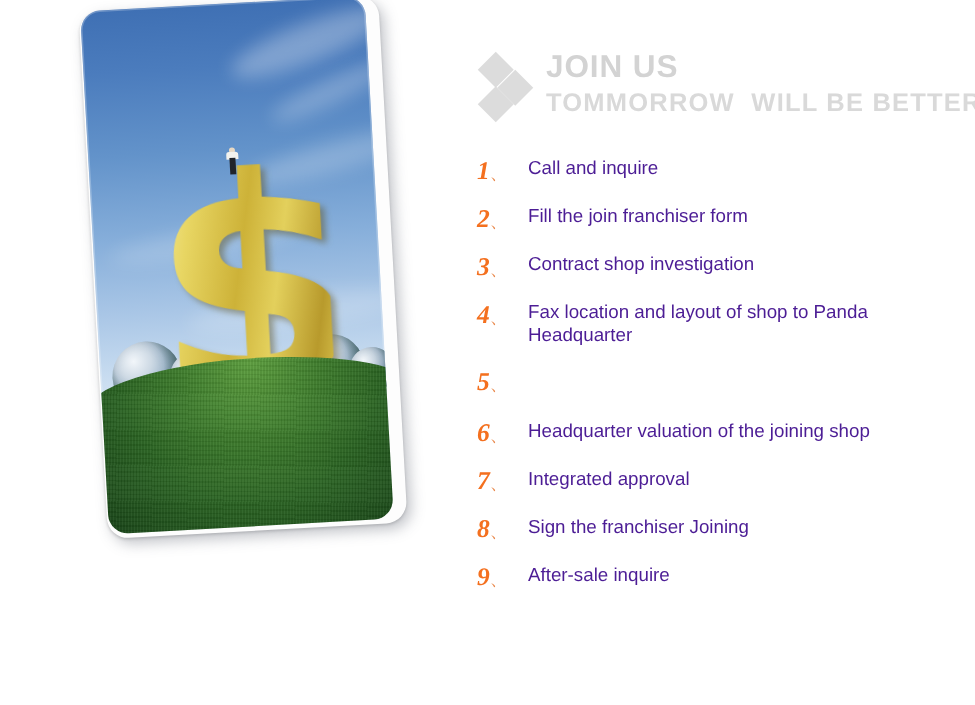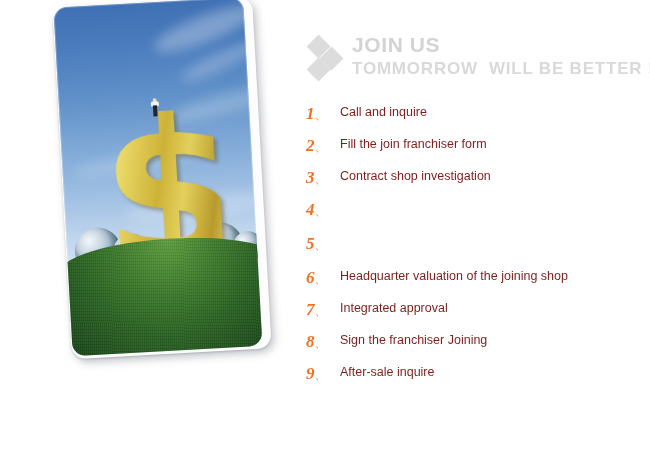--- a/index.html
+++ b/index.html
@@ -148,21 +148,21 @@
 
   
   .figure { position: absolute; left: 92px; top: 96px; width: 8px; height: 18px; }
   .figure .head { position:absolute; left:2px; top:0; width:4px; height:4px; border-radius:50%; background:#e8d9c4; }
   .figure .shirt{ position:absolute; left:0;  top:3px; width:8px; height:5px; background:#f2f2ee; border-radius:2px 2px 0 0;}
   .figure .legs { position:absolute; left:2px; top:7px; width:4px; height:11px; background:#20242b; }
 
   
   .content {
     position: absolute;
-    left: 306px;
+    left: 318px;
     top: 0;
     width: 332px;
     height: 404px;
   }
 
   .header {
     position: absolute;
     left: 0;
     top: 30px;
     height: 56px;
@@ -240,21 +240,21 @@
     font-weight: normal;
     font-size: 12px;
     color: #e98a4e;
     letter-spacing: 0;
   }
   .step .txt {
     flex: 1 1 auto;
     font-family: "Liberation Sans", sans-serif;
     font-size: 12.5px;
     line-height: 15px;
-    color: #7f1d1d;
+    color: #4c1d95;
     white-space: pre-line;
     padding-top: 1px;
   }
   .step.two-line { margin-bottom: 14px; }
 </style>
 </head>
 <body>
 
 <div class="photo-panel">
   <div class="card-wrap">
@@ -321,20 +321,22 @@
       <div class="txt">Fill the join franchiser form</div>
     </div>
 
     <div class="step">
       <div class="num"><span>3</span><span class="dun">、</span></div>
       <div class="txt">Contract shop investigation</div>
     </div>
 
     <div class="step two-line">
       <div class="num"><span>4</span><span class="dun">、</span></div>
+      <div class="txt">Fax location and layout of shop to Panda
+Headquarter</div>
     </div>
 
     <div class="step two-line">
       <div class="num"><span>5</span><span class="dun">、</span></div>
     </div>
 
     <div class="step">
       <div class="num"><span>6</span><span class="dun">、</span></div>
       <div class="txt">Headquarter valuation of the joining shop</div>
     </div>

